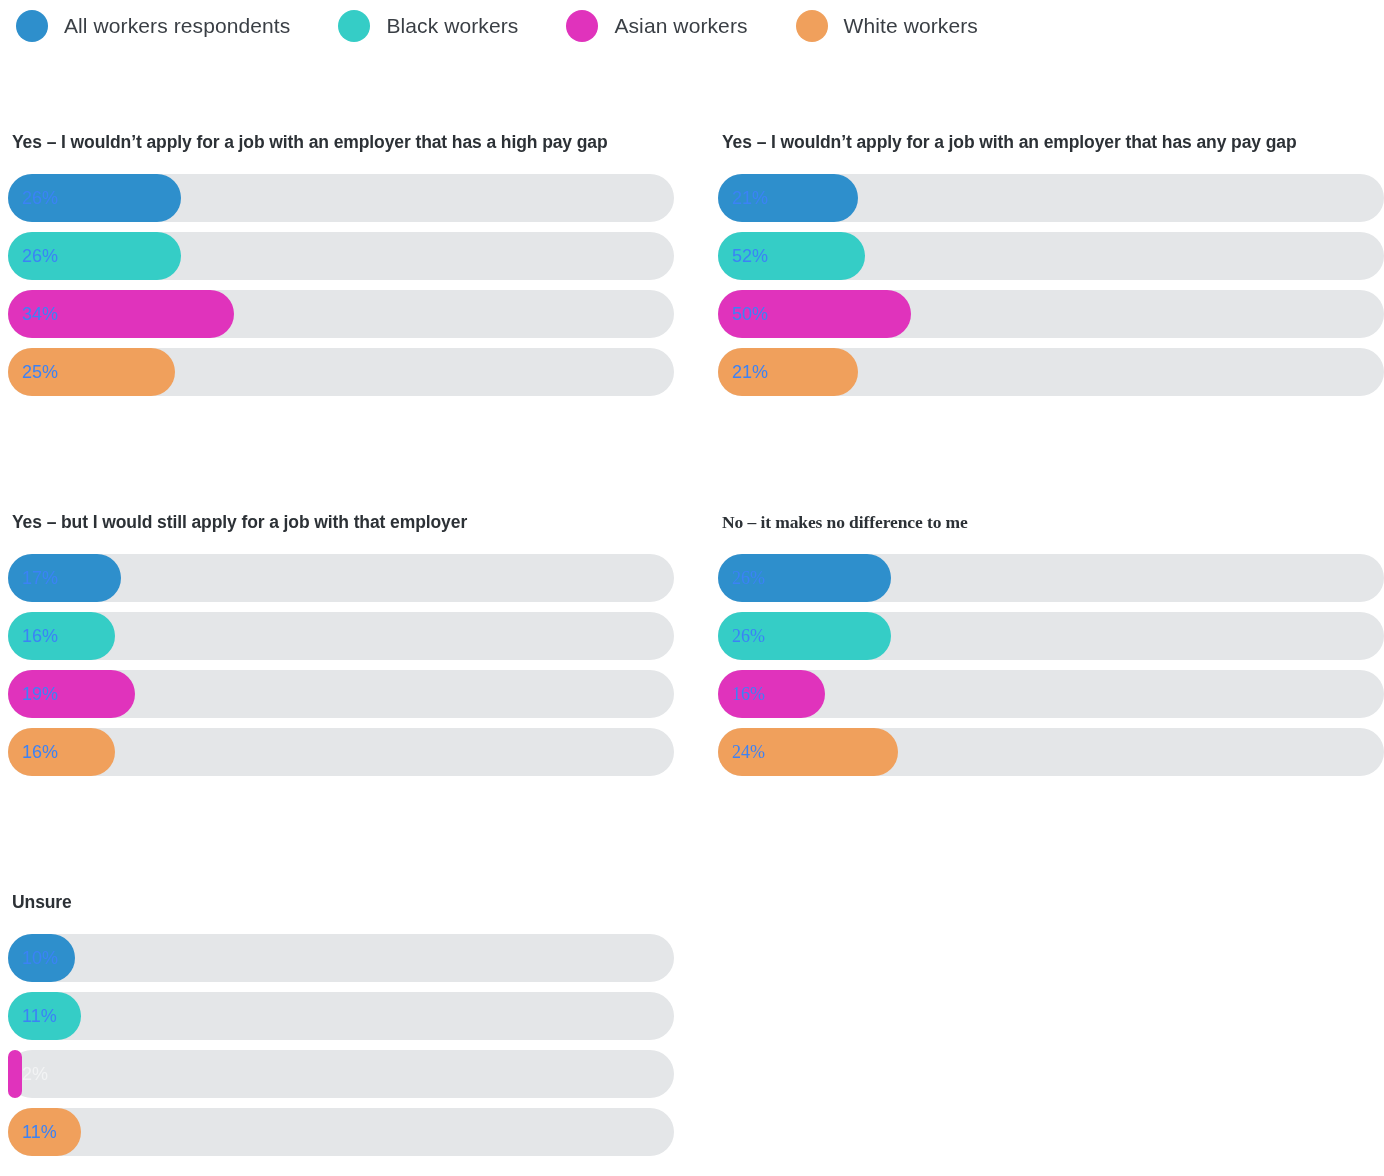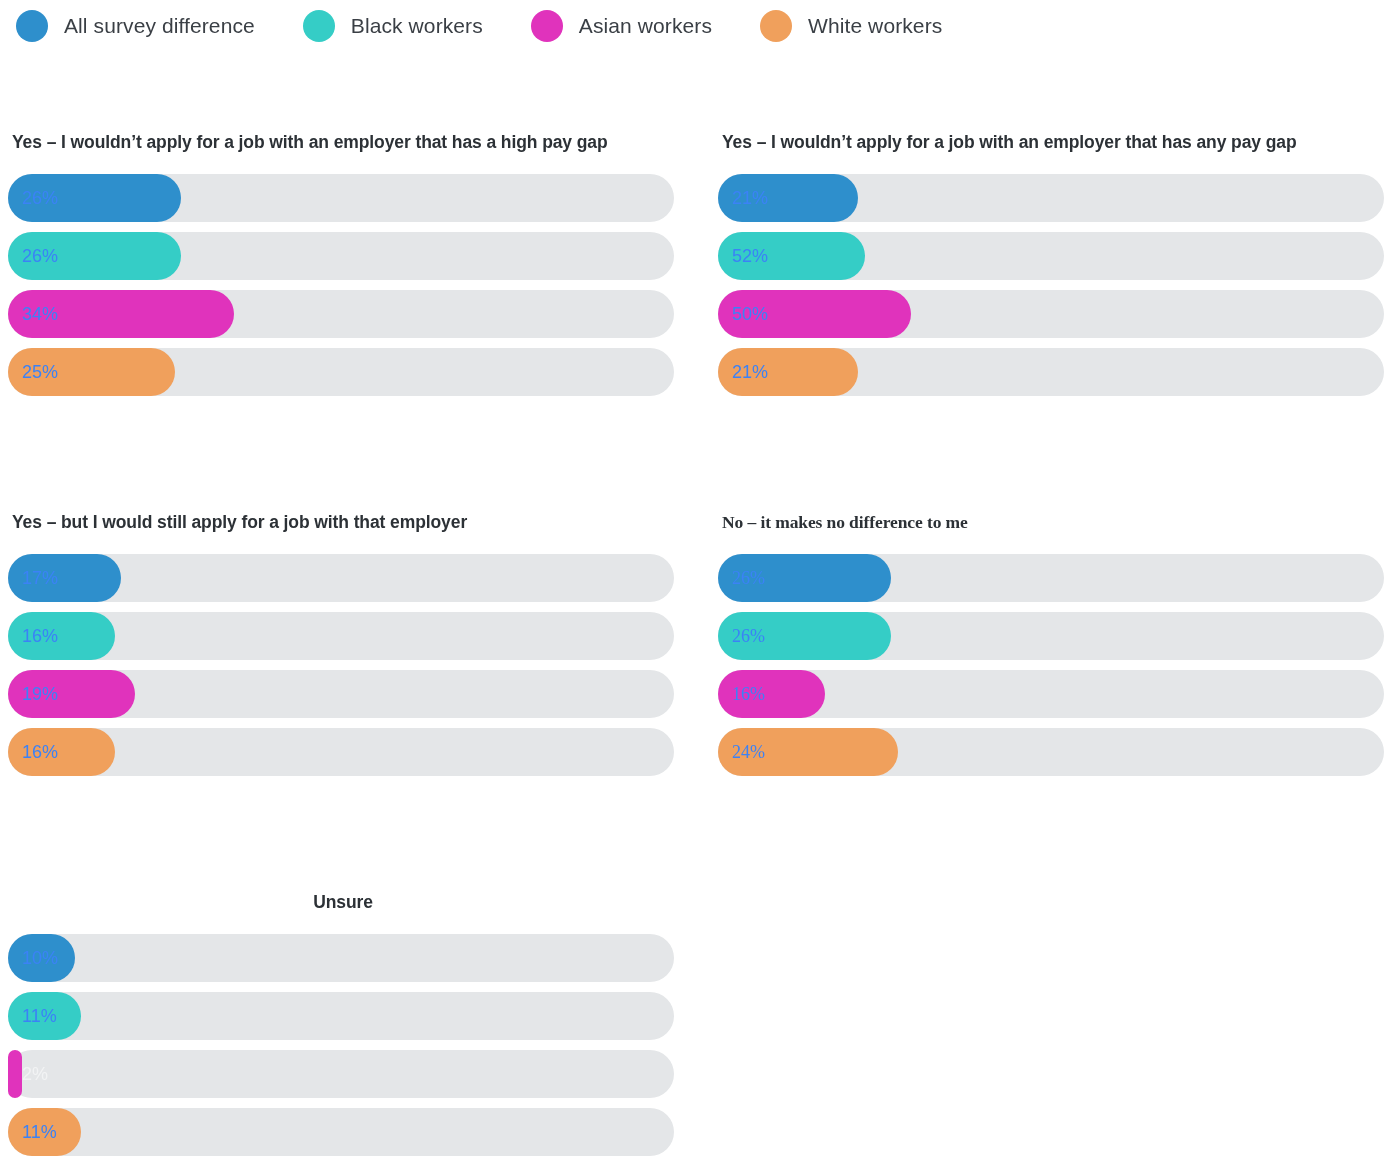--- a/index.html
+++ b/index.html
@@ -98,21 +98,21 @@
     white-space: nowrap;
     pointer-events: none;
   }
 </style>
 </head>
 <body>
 
 <div class="legend">
   <div class="legend-item" style="margin-left:8px;">
     <span class="legend-swatch" style="background:#2e8fcc;"></span>
-    <span class="legend-label">All survey difference</span>
+    <span class="legend-label">All workers respondents</span>
   </div>
   <div class="legend-item" style="margin-left:48px;">
     <span class="legend-swatch" style="background:#35cdc6;"></span>
     <span class="legend-label">Black workers</span>
   </div>
   <div class="legend-item" style="margin-left:48px;">
     <span class="legend-swatch" style="background:#e033bc;"></span>
     <span class="legend-label">Asian workers</span>
   </div>
   <div class="legend-item" style="margin-left:48px;">
@@ -220,21 +220,21 @@
         <div class="bar-value">16%</div>
       </div>
       <div class="bar-row">
         <div class="bar-track"></div>
         <div class="bar-fill" style="width: 180px; background: rgb(240, 160, 92);"></div>
         <div class="bar-value">24%</div>
       </div>
     </div>
   </div>
 
-  <div class="panel" style="left:8px; top:840px;text-align:center;">
+  <div class="panel" style="left:8px; top:840px;">
     <div class="panel-title">Unsure</div>
     <div class="bars">
       <div class="bar-row">
         <div class="bar-track"></div>
         <div class="bar-fill" style="width: 67px; background: rgb(46, 143, 204);"></div>
         <div class="bar-value">10%</div>
       </div>
       <div class="bar-row">
         <div class="bar-track"></div>
         <div class="bar-fill" style="width: 73px; background: rgb(53, 205, 198);"></div>

